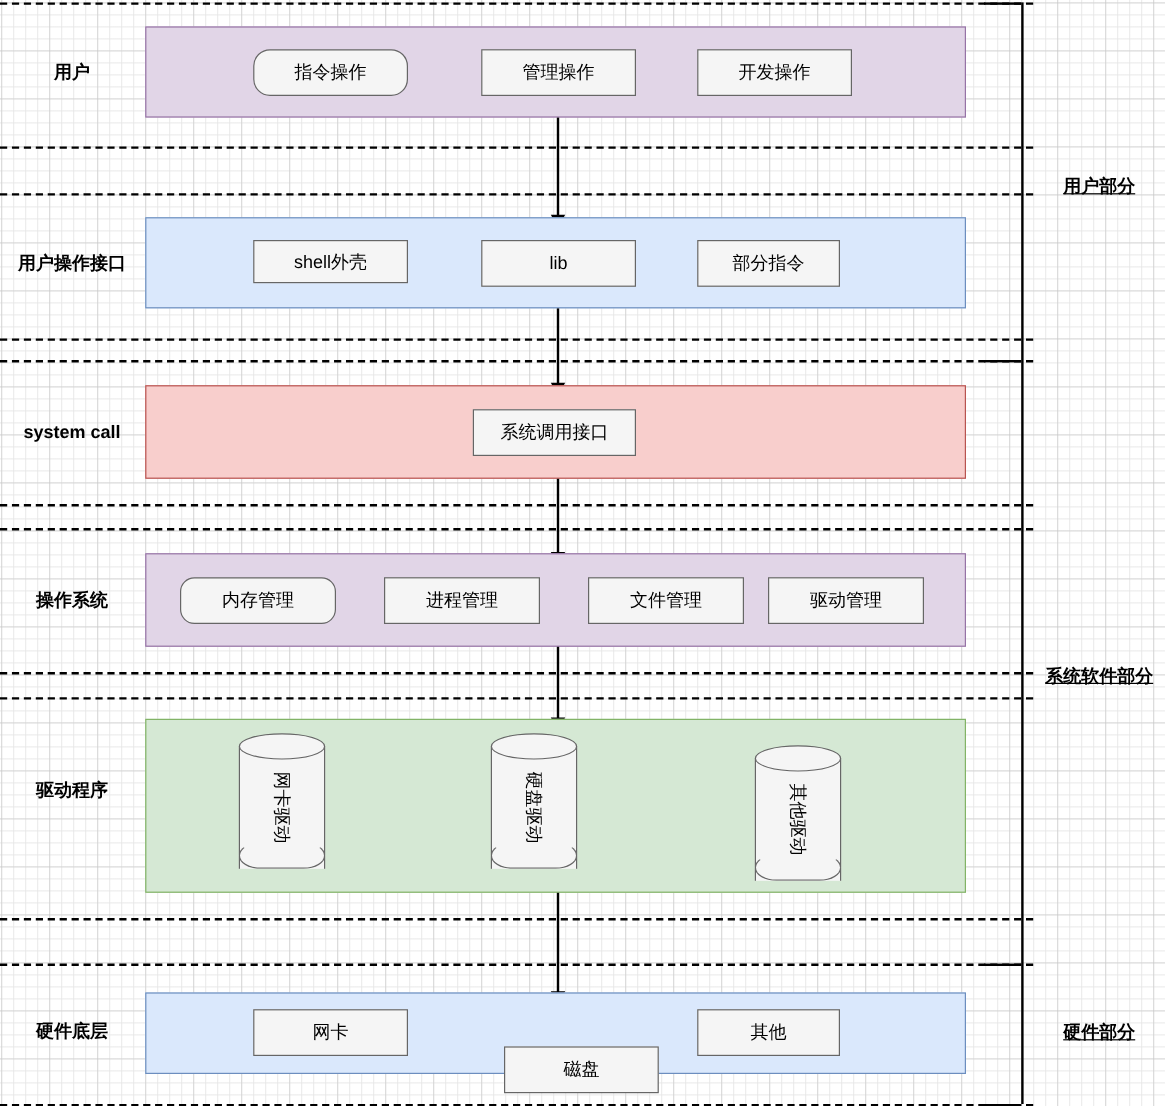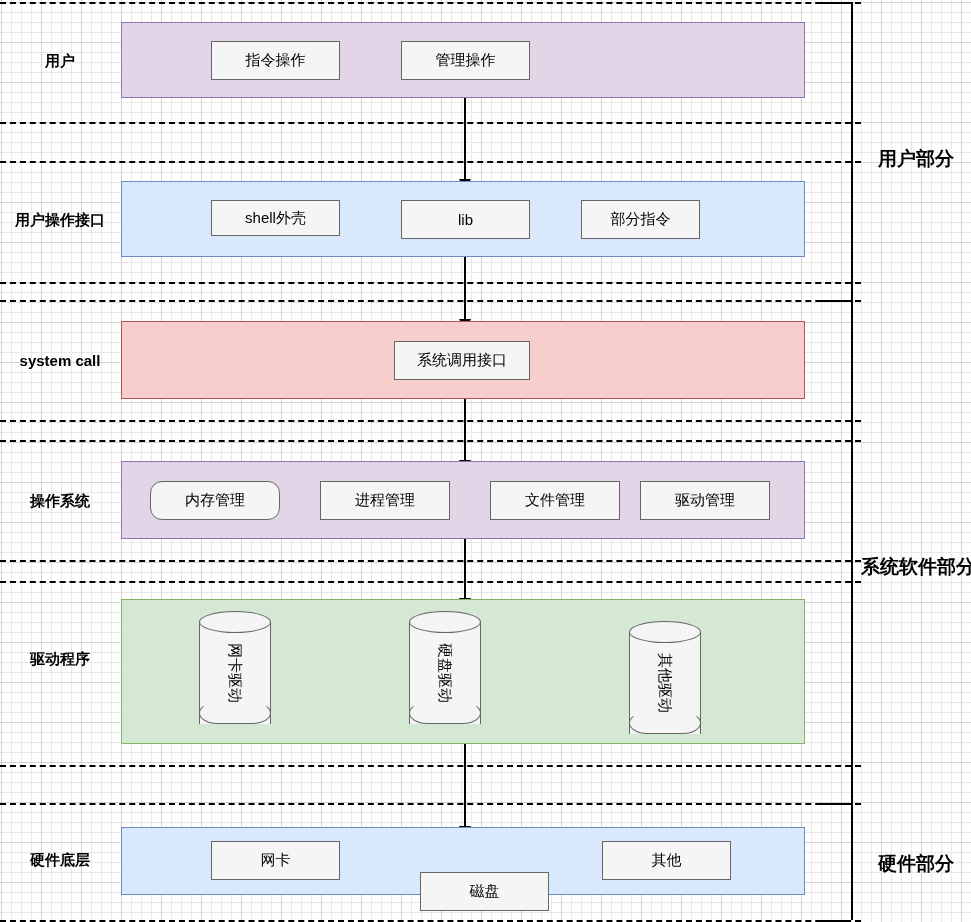--- a/index.html
+++ b/index.html
@@ -124,22 +124,23 @@
   }
   .bracket-tick{
     position:absolute;
     width:31px;height:0;
     border-top:2px solid #000000;
   }
   .bracket-label{
     position:absolute;
     left:861px;width:110px;
     text-align:center;
-    font-size:19px;font-weight:bold;color:#000;
+    font-size:15px;font-weight:bold;color:#000;
     white-space:nowrap;
+    text-decoration:underline;
   }
 </style>
 </head>
 <body>
 
 <div id="canvas">
 
   <div class="hsep" style="top:2px;"></div>
   <div class="hsep" style="top:122px;"></div>
   <div class="hsep" style="top:161px;"></div>
@@ -148,22 +149,23 @@
   <div class="hsep" style="top:420px;"></div>
   <div class="hsep" style="top:440px;"></div>
   <div class="hsep" style="top:560px;"></div>
   <div class="hsep" style="top:581px;"></div>
   <div class="hsep" style="top:765px;"></div>
   <div class="hsep" style="top:803px;"></div>
   <div class="hsep" style="top:920px;"></div>
 
   <div class="rowlabel" style="top:52px;">用户</div>
   <div class="band purple" style="top:22px;height:76px;"></div>
-  <div class="node" style="left:211px;top:41px;width:129px;height:39px;">指令操作</div>
+  <div class="node" style="left:211px;top:41px;width:129px;height:39px;border-radius:14px;">指令操作</div>
   <div class="node" style="left:401px;top:41px;width:129px;height:39px;">管理操作</div>
+  <div class="node" style="left:581px;top:41px;width:129px;height:39px;">开发操作</div>
 
   <div class="arrow" style="top:98px;height:82px;">
     <span class="head"></span>
   </div>
 
   <div class="rowlabel" style="top:211px;">用户操作接口</div>
   <div class="band blue" style="top:181px;height:76px;"></div>
   <div class="node" style="left:211px;top:200px;width:129px;height:36px;">shell外壳</div>
   <div class="node" style="left:401px;top:200px;width:129px;height:39px;">lib</div>
   <div class="node" style="left:581px;top:200px;width:119px;height:39px;">部分指令</div>
@@ -214,21 +216,21 @@
   </div>
 
   <div class="arrow" style="top:744px;height:83px;">
     <span class="head"></span>
   </div>
 
   <div class="rowlabel" style="top:851px;">硬件底层</div>
   <div class="band blue" style="top:827px;height:68px;"></div>
   <div class="node" style="left:211px;top:841px;width:129px;height:39px;">网卡</div>
   <div class="node" style="left:420px;top:841px;width:129px;height:39px;margin-top:31px;">磁盘</div>
-  <div class="node" style="left:581px;top:841px;width:129px;height:39px;margin-left:21px;">其他</div>
+  <div class="node" style="left:581px;top:841px;width:119px;height:39px;">其他</div>
 
   <div class="bracket-line" style="top:2px;height:918px;"></div>
   <div class="bracket-tick" style="left:820px;top:2px;"></div>
   <div class="bracket-tick" style="left:820px;top:300px;"></div>
   <div class="bracket-tick" style="left:820px;top:803px;"></div>
   <div class="bracket-tick" style="left:820px;top:920px;"></div>
 
   <div class="bracket-label" style="top:146px;">用户部分</div>
   <div class="bracket-label" style="top:554px;">系统软件部分</div>
   <div class="bracket-label" style="top:851px;">硬件部分</div>

